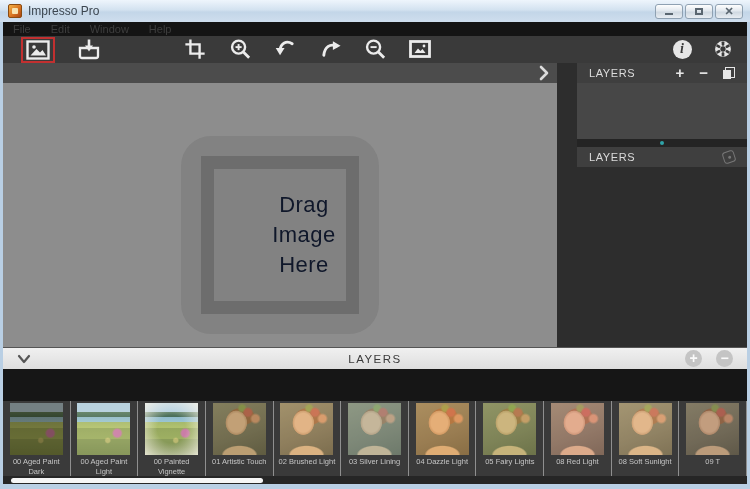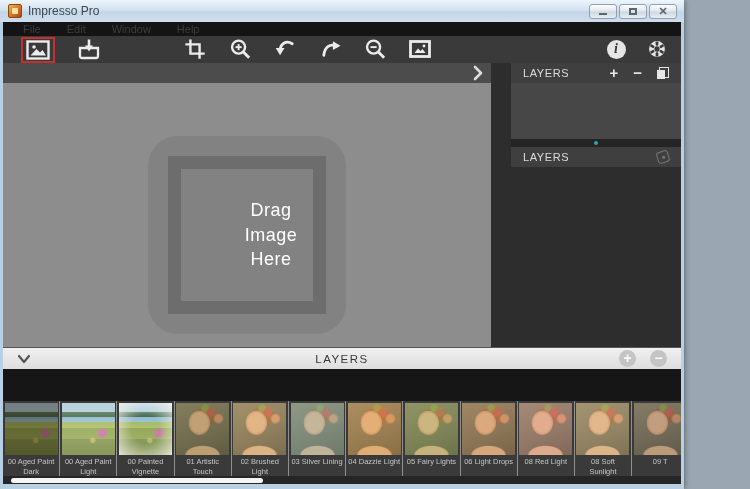--- a/index.html
+++ b/index.html
@@ -1,17 +1,17 @@
 <!DOCTYPE html>
 <html><head>
 <meta charset="utf-8">
 <style>
   html,body { margin:0; padding:0; background:#9aa7b2; font-family:"Liberation Sans", sans-serif; }
   * { box-sizing:border-box; }
-  .window { position:relative; width:684px; height:489px; background:#b9cfe4; overflow:hidden;
+  .window { position:relative; width:750px; height:489px; background:#b9cfe4; overflow:hidden;
             box-shadow:0 0 6px rgba(0,0,0,.5); }
 
   
   .titlebar { position:absolute; top:0; left:0; right:0; height:22px;
               background:linear-gradient(#eef5fc,#d3e2f0 45%,#c3d6e8 55%,#cfdeee);
               display:flex; align-items:center; padding:0 5px; }
   .app-icon { width:14px; height:14px; border-radius:2px; margin:0 6px 0 3px;
               background:linear-gradient(135deg,#f2b24a 0%,#d9731f 55%,#a84312 100%);
               border:1px solid #8a4a10; position:relative; }
   .app-icon::after { content:""; position:absolute; left:3px; top:3px; width:6px; height:6px;
@@ -23,21 +23,21 @@
              display:flex; align-items:center; justify-content:center; cursor:pointer; }
   .glyph-min { width:8px; height:2px; background:#5a6670; margin-top:6px; }
   .glyph-max { width:8px; height:7px; border:2px solid #5a6670; }
   .glyph-close { font-size:11px; font-weight:bold; color:#5a6670; line-height:1; }
 
   
   .app { position:absolute; top:22px; left:3px; right:3px; bottom:5px;
          display:flex; flex-direction:column; background:#161616; }
 
   .menubar { height:15px; background:#141414; display:flex; align-items:center;
-             padding-left:20px; gap:26px; }
+             padding-left:10px; gap:20px; }
   .menu-item { font-size:11px; color:#3e3e3e; cursor:pointer; }
 
   .toolbar { height:29px; background:#3a3a3a; display:flex; align-items:center; padding:0 12px 0 0; }
   .tool { width:24px; height:24px; display:flex; align-items:center; justify-content:center;
           cursor:pointer; flex:none; }
   .hl-box { width:34px; height:26px; border:2px solid #c23030; margin-left:18px; margin-top:1px;
             display:flex; align-items:center; justify-content:center; flex:none; }
   svg.ic { display:block; }
   .circle-icon { width:19px; height:19px; border-radius:50%; background:#e6e6e6;
                  display:flex; align-items:center; justify-content:center; }
@@ -47,21 +47,21 @@
   
   .content { height:312px; display:flex; }
   .canvas-col { flex:1; display:flex; flex-direction:column; min-width:0; }
   .canvas-strip { height:20px; background:#4c4c4c; display:flex; align-items:center;
                   justify-content:flex-end; padding-right:8px; }
   .canvas { flex:1; background:#8d8d8d; display:flex; align-items:flex-start; justify-content:center; }
   .dropzone { margin-top:53px; width:198px; height:198px; border-radius:30px; background:#828282;
               display:flex; align-items:center; justify-content:center; cursor:pointer; }
   .dropzone-inner { width:158px; height:158px; border:13px solid #6d6d6d; background:#828282;
                     display:flex; flex-direction:column; align-items:center; justify-content:center; }
-  .drop-text { font-size:18px; color:#ffffff; line-height:1.35; letter-spacing:.5px; text-align:center;margin-left:48px; }
+  .drop-text { font-size:22px; color:#0f172a; line-height:1.35; letter-spacing:.5px; text-align:center;margin-left:48px; }
 
   
   .right-panel { width:190px; display:flex; flex-direction:column; background:#2d2d2d;padding-left:20px; }
   .panel-header { height:20px; background:#3f3f3f; display:flex; align-items:center;
                   padding:0 12px; }
   .panel-title { font-size:11px; color:#dcdcdc; letter-spacing:.6px; }
   .panel-actions { margin-left:auto; display:flex; align-items:center; gap:15px; }
   .pm { color:#e6e6e6; font-size:15px; font-weight:bold; line-height:1; cursor:pointer; }
   .copy-icon { position:relative; width:12px; height:12px; cursor:pointer; }
   .copy-icon::before { content:""; position:absolute; right:0; top:0; width:8px; height:9px;
@@ -326,26 +326,20 @@
             <div class="preset-label">04 Dazzle Light</div>
           </div>
           <div class="preset-cell">
             <div class="thumb portrait">
               <div class="tint" style="background: rgba(160, 190, 95, 0.32);"></div>
             </div>
             <div class="preset-label">05 Fairy Lights</div>
           </div>
           <div class="preset-cell">
             <div class="thumb portrait">
-              <div class="tint" style="background: rgba(205, 150, 95, 0.3);"></div>
-            </div>
-            <div class="preset-label">06 Light Drops</div>
-          </div>
-          <div class="preset-cell">
-            <div class="thumb portrait">
               <div class="tint" style="background: rgba(230, 160, 150, 0.3);"></div>
             </div>
             <div class="preset-label">08 Red Light</div>
           </div>
           <div class="preset-cell">
             <div class="thumb portrait">
               <div class="tint" style="background: rgba(225, 195, 140, 0.3);"></div>
             </div>
             <div class="preset-label">08 Soft Sunlight</div>
           </div>

